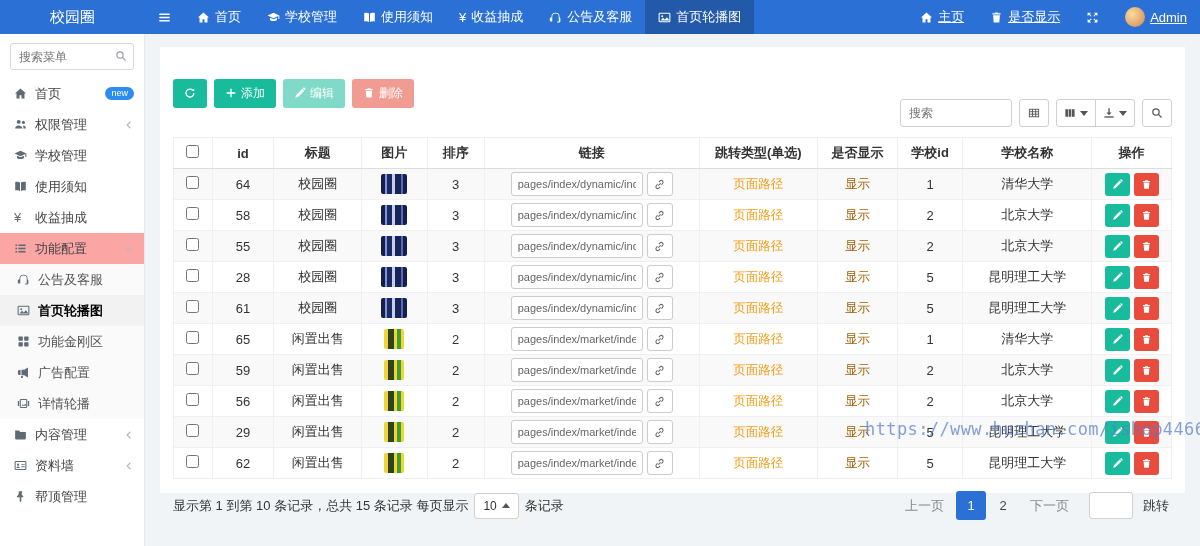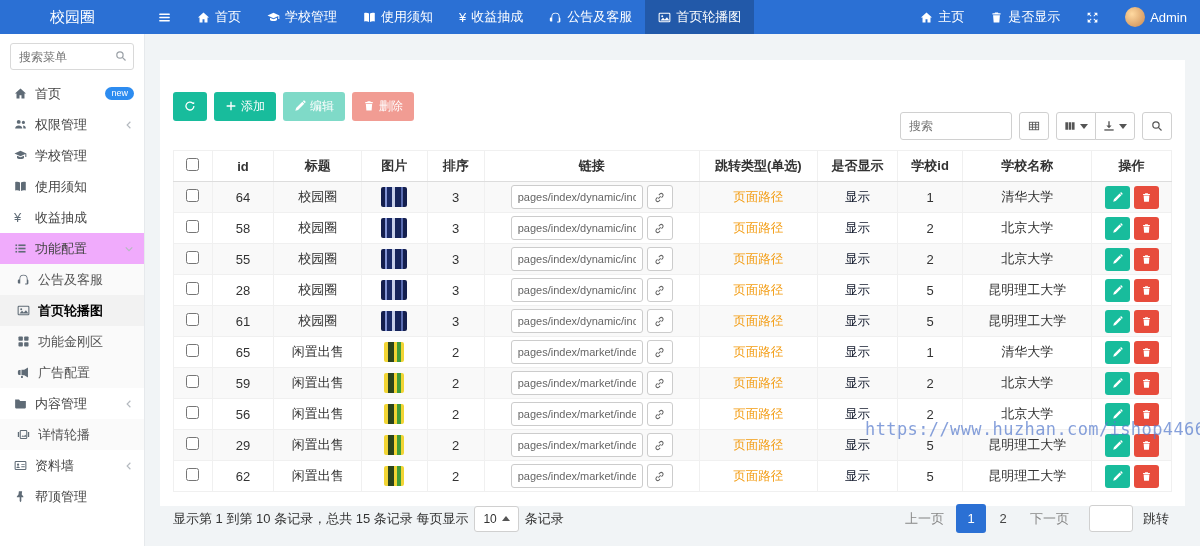--- a/index.html
+++ b/index.html
@@ -9,43 +9,43 @@
     font-size:13px; color:#333; background:#f1f4f6; position:relative;
   }
   
   .topbar { height:34px; background:#2b70d4; display:flex; align-items:stretch; color:#fff; }
   .brand { width:145px; display:flex; align-items:center; justify-content:center; font-size:15px; cursor:pointer; flex:none; }
   .nav-item { display:flex; align-items:center; gap:5px; padding:0 13px; font-size:13px; cursor:pointer; white-space:nowrap; }
   .nav-item.active { background:rgba(0,0,0,.20); }
   .nav-item .icn { display:inline-flex; }
   .nav-item .icn svg { width:13px; height:13px; display:block; }
   .topnav { display:flex; }
-  .top-right { margin-left:auto; display:flex; }
+  .top-right { margin-left:auto; display:flex;text-decoration:underline; }
   .avatar { width:20px; height:20px; border-radius:50%; background:radial-gradient(circle at 35% 35%, #ffd9a0, #c98850); flex:none; }
   .yen-glyph { font-size:13px; line-height:1; }
   
   .layout { display:flex; height:512px; }
   .sidebar { width:145px; background:#fff; border-right:1px solid #e6e9ec; flex:none; overflow:hidden; }
   .sidebar-search { padding:9px 10px 8px; position:relative; }
   .sidebar-search input { width:100%; height:27px; border:1px solid #d9d9d9; border-radius:3px; padding:0 24px 0 8px; font-size:12px; color:#555; outline:none; font-family:inherit; }
   .sidebar-search .sicn { position:absolute; right:17px; top:16px; color:#9aa0a6; }
   .sidebar-search .sicn svg { width:12px; height:12px; display:block; }
   .menu { list-style:none; }
   .menu-item { height:31px; display:flex; align-items:center; gap:7px; padding:0 10px 0 14px; color:#444; font-size:13px; cursor:pointer; }
   .menu-item .icn { width:14px; color:#5f6b76; display:inline-flex; flex:none; }
   .menu-item .icn svg { width:13px; height:13px; display:block; }
   .menu-item .lbl { flex:1; white-space:nowrap; overflow:hidden; }
   .menu-item .chev { color:#b4b9bf; display:inline-flex; }
   .menu-item .chev svg { width:10px; height:10px; display:block; }
-  .menu-item.open { background:#f0abfc; }
+  .menu-item.open { background:#fca5a5; }
   .menu-item.sub { background:#fafafa; padding-left:17px; color:#555; }
   .menu-item.active { color:#000; font-weight:bold; background:#f2f2f2; }
   .mbadge { background:#2d8cf0; color:#fff; font-size:9px; padding:1px 6px; border-radius:8px; line-height:1.3;text-align:center; }
   
-  .main { flex:1; padding:26px 15px; }
+  .main { flex:1; padding:13px 15px; }
   .card { background:#fff; height:446px; padding:12px 13px; position:relative; }
   .toolbar { display:flex; align-items:center; margin-bottom:10px; }
   .btn { display:inline-flex; align-items:center; gap:4px; border:none; border-radius:3px; color:#fff; font-size:12px; height:29px; padding:0 11px; margin-right:7px; cursor:pointer; font-family:inherit; }
   .btn svg { width:12px; height:12px; display:block; }
   .btn.refresh { background:#18bc9c; width:34px; justify-content:center; padding:0; }
   .btn.add { background:#18bc9c; }
   .btn.edit { background:#18bc9c; opacity:.55; }
   .btn.del  { background:#e74c3c; opacity:.55; }
   .toolbar-right { margin-left:auto; display:flex; align-items:center; gap:7px;margin-top:40px; }
   .tsearch { width:112px; height:28px; border:1px solid #d0d0d0; border-radius:3px; padding:0 8px; font-size:12px; outline:none; color:#555; font-family:inherit; }
@@ -65,21 +65,21 @@
   .thumb { display:inline-block; vertical-align:middle; border-radius:2px; }
   .thumb.navy { width:26px; height:20px;
     background:linear-gradient(90deg,#141f4e 0%,#141f4e 16%,#8394d4 16%,#8394d4 23%,#1a2a66 23%,#1a2a66 44%,#c7cfe8 44%,#c7cfe8 52%,#16245a 52%,#16245a 76%,#5a6cb0 76%,#5a6cb0 84%,#141f4e 84%); }
   .thumb.yellow { width:20px; height:20px;
     background:linear-gradient(90deg,#f2d535 0%,#f2d535 18%,#2c451c 18%,#2c451c 52%,#f2d535 52%,#f2d535 66%,#3f9c3a 66%,#3f9c3a 86%,#f2d535 86%); }
   .linkwrap { display:inline-flex; align-items:center; gap:4px; vertical-align:middle; }
   .linkinput { width:132px; height:24px; border:1px solid #ccc; border-radius:3px; font-size:11px; color:#666; padding:0 6px; outline:none; font-family:inherit; }
   .linkbtn { width:26px; height:24px; background:#fff; border:1px solid #ccc; border-radius:3px; color:#666; display:inline-flex; align-items:center; justify-content:center; cursor:pointer; }
   .linkbtn svg { width:11px; height:11px; display:block; }
   td.jump { color:#f39c12; font-size:12.5px; }
-  td.vis  { color:#0f172a; font-size:12.5px; cursor:pointer; }
+  td.vis  { color:#a16207; font-size:12.5px; cursor:pointer; }
   .op { width:25px; height:23px; border:none; border-radius:3px; color:#fff; display:inline-flex; align-items:center; justify-content:center; margin:0 2px; cursor:pointer; }
   .op svg { width:11px; height:11px; display:block; }
   .op.edit { background:#18bc9c; }
   .op.del  { background:#e74c3c; }
   
   .table-footer { display:flex; align-items:center; margin-top:12px; font-size:13px; color:#333; }
   .summary { display:flex; align-items:center; }
   .pagesize { border:1px solid #d0d0d0; background:#fff; border-radius:3px; height:26px; padding:0 8px; display:inline-flex; align-items:center; gap:5px; margin:0 6px; cursor:pointer; color:#333; font-family:inherit; font-size:12px; }
   .pagesize .caret { display:inline-flex; transform:rotate(180deg); color:#555; }
   .pagesize .caret svg { width:8px; height:5px; }
@@ -296,42 +296,42 @@
           <span class="lbl">功能金刚区</span>
         </li>
         <li class="menu-item sub">
           <span class="icn">
             <svg viewBox="0 0 16 16" fill="currentColor">
               <path d="M13.5 1.8v12.4l-4.6-2.8H5.5V4.6h3.4zM4.4 4.8v6.4H3A1.9 1.9 0 0 1 1.1 9.3V6.7c0-1.1.9-1.9 1.9-1.9zM5 12.2h2.2v2.6H5z"></path>
             </svg>
           </span>
           <span class="lbl">广告配置</span>
         </li>
+        <li class="menu-item sub">
+          <span class="icn">
+            <svg viewBox="0 0 16 16">
+              <rect x="4" y="3" width="8" height="10" rx="1" fill="none" stroke="currentColor" stroke-width="1.3"></rect>
+              <path d="M1 5h1.6v6H1zM13.4 5H15v6h-1.6z" fill="currentColor"></path>
+              <path d="M5.4 10.8l1.8-2 1.3 1.3 1.6-1.8 1.5 1.7v.8z" fill="currentColor"></path>
+            </svg>
+          </span>
+          <span class="lbl">详情轮播</span>
+        </li>
         <li class="menu-item">
           <span class="icn">
             <svg viewBox="0 0 16 16" fill="currentColor">
               <path d="M1.4 3h4.8l1.4 1.8h7V13c0 .6-.4 1-1 1H2.4c-.6 0-1-.4-1-1z"></path>
             </svg>
           </span>
           <span class="lbl">内容管理</span>
           <span class="chev">
             <svg viewBox="0 0 16 16" fill="none" stroke="currentColor" stroke-width="1.8">
               <path d="M10.2 2.8 5 8l5.2 5.2"></path>
             </svg>
           </span>
-        </li>
-        <li class="menu-item sub">
-          <span class="icn">
-            <svg viewBox="0 0 16 16">
-              <rect x="4" y="3" width="8" height="10" rx="1" fill="none" stroke="currentColor" stroke-width="1.3"></rect>
-              <path d="M1 5h1.6v6H1zM13.4 5H15v6h-1.6z" fill="currentColor"></path>
-              <path d="M5.4 10.8l1.8-2 1.3 1.3 1.6-1.8 1.5 1.7v.8z" fill="currentColor"></path>
-            </svg>
-          </span>
-          <span class="lbl">详情轮播</span>
         </li>
         <li class="menu-item">
           <span class="icn">
             <svg viewBox="0 0 16 16">
               <rect x="1.4" y="3" width="13.2" height="10" rx="1" fill="none" stroke="currentColor" stroke-width="1.3"></rect>
               <circle cx="5" cy="7" r="1.4" fill="currentColor"></circle>
               <path d="M2.8 11.2c0-1.2 1-2 2.2-2s2.2.8 2.2 2z" fill="currentColor"></path>
               <path d="M9 6h4.2v1.2H9zM9 8.8h4.2V10H9z" fill="currentColor"></path>
             </svg>
           </span>

